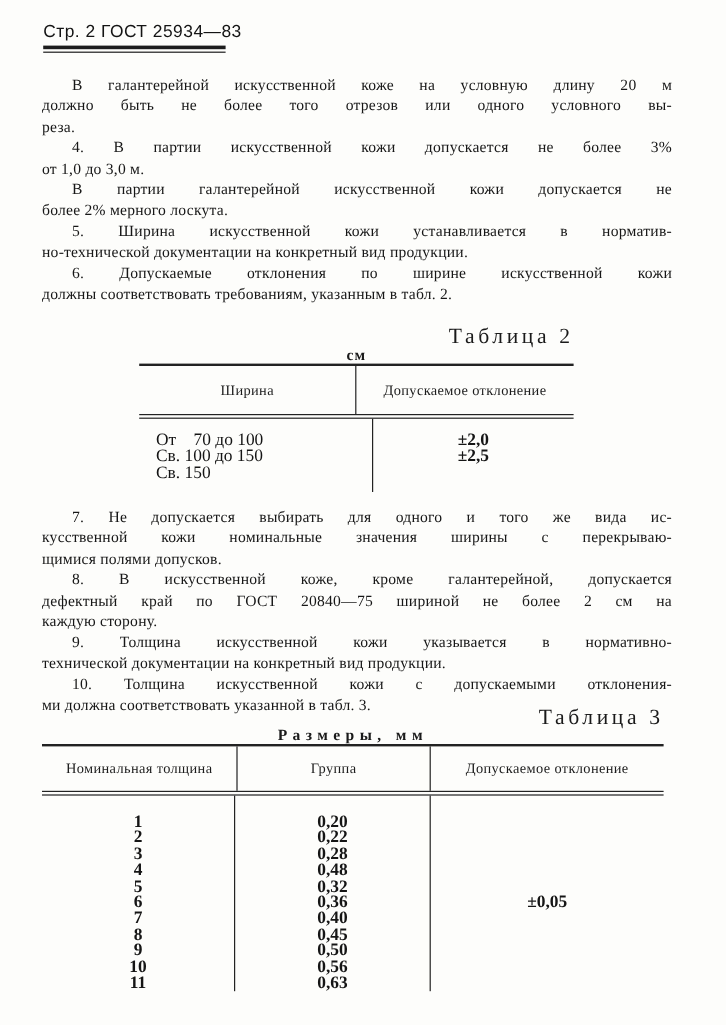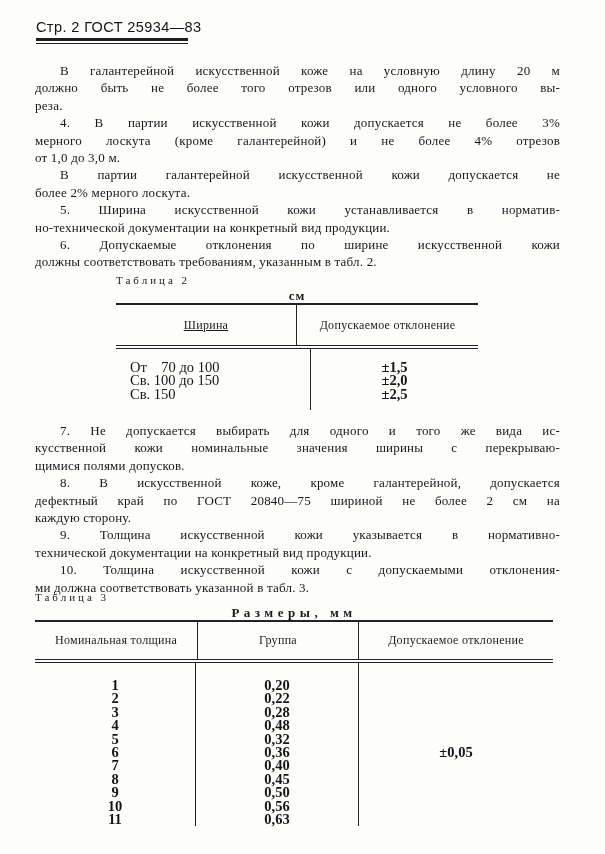--- a/index.html
+++ b/index.html
@@ -28,34 +28,34 @@
     font-size:13px;line-height:17.4px;letter-spacing:.2px;
     text-align:justify;text-align-last:justify;
     white-space:normal;
   }
   .line.first{text-indent:25px;}
   .line.final{text-align-last:left;}
   
   .tbl-wrap{position:absolute;}
   .t2-wrap{left:116px;top:274px;width:362px;}
   .t3-wrap{left:35px;top:591px;width:518px;}
-  .tbl-label{font-size:11px;letter-spacing:3px;line-height:13px;color:#1a1a1a;}
+  .tbl-label{text-align:right;font-size:18px;letter-spacing:3px;line-height:13px;color:#1a1a1a;}
   .tbl-unit{text-align:center;font-weight:bold;line-height:13px;color:#1a1a1a;}
   .t2-wrap .tbl-unit{font-size:13px;letter-spacing:1px;margin-top:2px;}
   .t3-wrap .tbl-unit{font-size:13px;letter-spacing:4.5px;margin-top:2px;}
   .tbl{border-top:2.5px solid #222;margin-top:1px;}
   .thead{display:flex;border-bottom:4px double #222;}
   .th{
     display:flex;align-items:center;justify-content:center;
     font-size:12px;letter-spacing:.3px;color:#1c1c1c;text-align:center;
   }
   .t2-wrap .th{height:40px;}
   .t3-wrap .th{height:37px;}
   .vline{border-right:1.7px solid #222;}
-  .t2-c1{width:180px;text-decoration:underline;}
+  .t2-c1{width:180px;}
   .t2-c2{flex:1;}
   .t3-c1{width:160px;}
   .t3-c2{width:162px;}
   .t3-c3{flex:1;}
   .tbody{display:flex;}
   .brow{font-size:14.5px;line-height:13.3px;color:#151515;}
   
   .t2-bcol1{width:180px;padding:12px 0 9px 14px;}
   .t2-bcol1 .brow{white-space:pre;}
   .t2-bcol2{flex:1;padding-top:12px;text-align:center;}
@@ -74,21 +74,20 @@
   <div class="runhead">
     <div class="runhead-title">Стр. 2 ГОСТ 25934—83</div>
     <div class="runhead-rule"></div>
   </div>
 
   <div class="text-block text-top" id="text-top">
       <div class="line first">В галантерейной искусственной коже на условную длину 20 м</div>
       <div class="line">должно быть не более того отрезов или одного условного вы-</div>
       <div class="line final">реза.</div>
       <div class="line first">4. В партии искусственной кожи допускается не более 3%</div>
-      <div class="line">мерного лоскута (кроме галантерейной) и не более 4% отрезов</div>
       <div class="line final">от 1,0 до 3,0 м.</div>
       <div class="line first">В партии галантерейной искусственной кожи допускается не</div>
       <div class="line final">более 2% мерного лоскута.</div>
       <div class="line first">5. Ширина искусственной кожи устанавливается в норматив-</div>
       <div class="line final">но-технической документации на конкретный вид продукции.</div>
       <div class="line first">6. Допускаемые отклонения по ширине искусственной кожи</div>
       <div class="line final">должны соответствовать требованиям, указанным в табл. 2.</div>
     </div>
 
   <div class="tbl-wrap t2-wrap">
@@ -99,21 +98,20 @@
         <div class="th t2-c1 vline">Ширина</div>
         <div class="th t2-c2">Допускаемое отклонение</div>
       </div>
       <div class="tbody">
         <div class="t2-bcol1 vline" id="t2-col-range">
             <div class="brow">От    70 до 100</div>
             <div class="brow">Св. 100 до 150</div>
             <div class="brow">Св. 150</div>
           </div>
         <div class="t2-bcol2" id="t2-col-dev">
-            <div class="brow">±1,5</div>
             <div class="brow">±2,0</div>
             <div class="brow">±2,5</div>
           </div>
       </div>
     </div>
   </div>
 
   <div class="text-block text-bottom" id="text-bottom">
       <div class="line first">7. Не допускается выбирать для одного и того же вида ис-</div>
       <div class="line">кусственной кожи номинальные значения ширины с перекрываю-</div>

